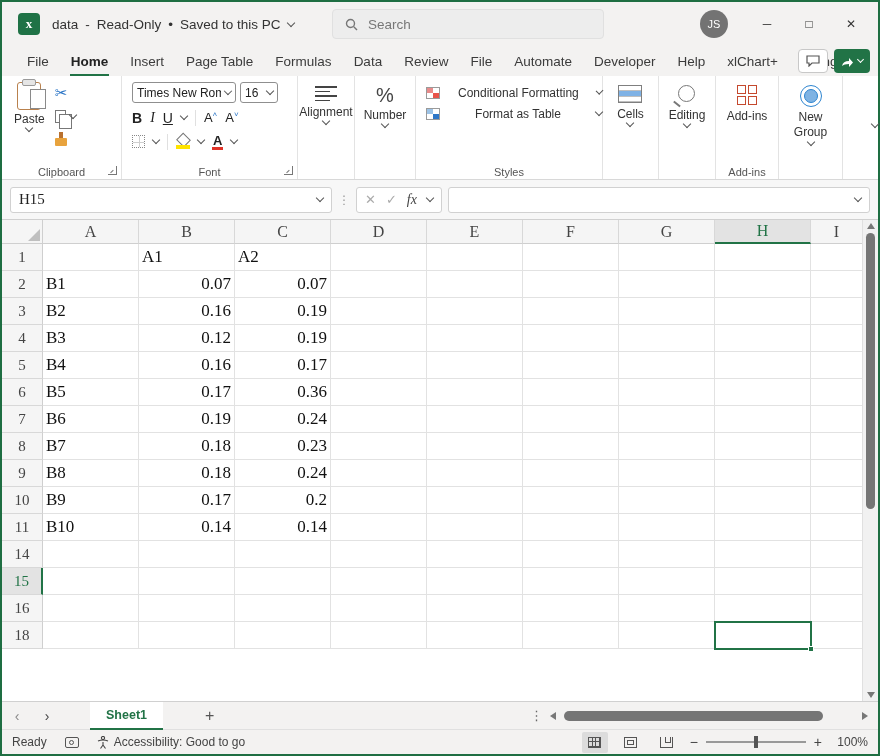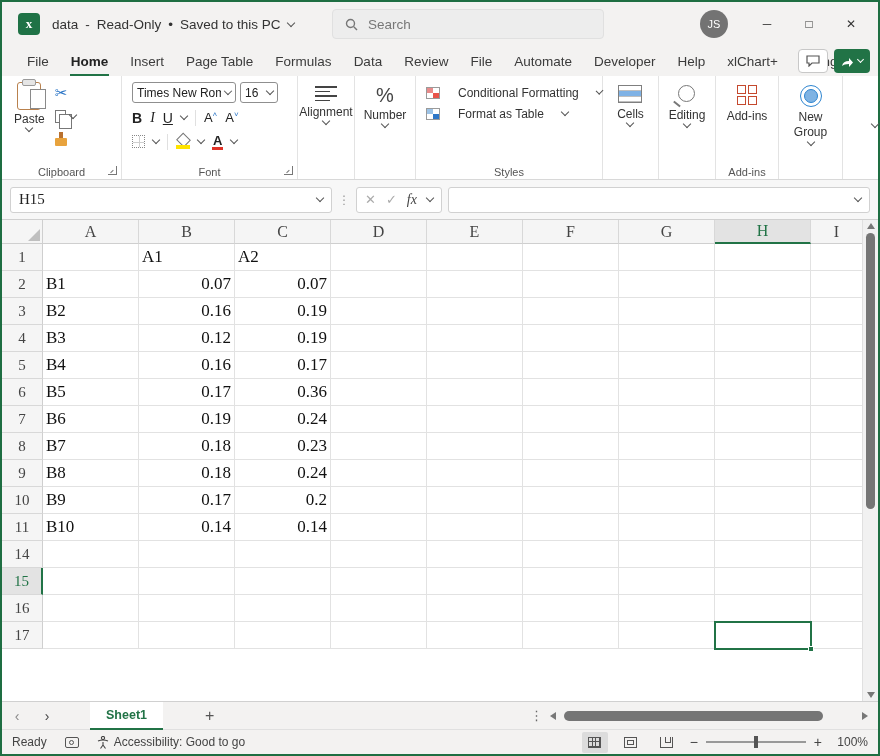--- a/index.html
+++ b/index.html
@@ -65,21 +65,21 @@
   .fill-icon { width:14px; height:14px; position:relative; }
   .fill-icon::before { content:""; position:absolute; top:0; left:2px; width:9px; height:8px; background:#fff; border:1.3px solid #777; transform:rotate(45deg); }
   .fill-icon::after { content:""; position:absolute; bottom:0; left:0; width:14px; height:3.5px; background:#ffe400; }
   .fcolor { font-size:13px; font-weight:bold; color:#222; border-bottom:3.5px solid #e03328; line-height:13px; padding:0 1px; }
   .g-align { width:57px; } .g-number { width:61px; }
   .align-icon { width:22px; display:flex; flex-direction:column; gap:3px; margin-bottom:2px; }
   .align-icon span { height:1.6px; background:#444; }
   .align-icon span:nth-child(2){ width:70%; } .align-icon span:nth-child(4){ width:70%; }
   .pct-icon { font-size:20px; color:#444; line-height:22px; }
   .g-styles { width:187px; padding-left:10px; }
-  .stylerow { display:flex; align-items:center; gap:18px; height:21px; font-size:12px; color:#333; white-space:nowrap; }
+  .stylerow { display:flex; align-items:center; gap:18px; height:21px; font-size:12px; color:#333; white-space:nowrap;justify-content:space-between; }
   .mini-grid { width:14px; height:12px; border:1px solid #9a9a9a; display:grid; grid-template-columns:1fr 1fr; grid-template-rows:1fr 1fr; flex:0 0 14px; }
   .mini-grid i:nth-child(1){ background:#e88b8b; } .mini-grid i:nth-child(2){ background:#fff; }
   .mini-grid i:nth-child(3){ background:#fff; } .mini-grid i:nth-child(4){ background:#e8534a; }
   .mini-grid.table i:nth-child(1){ background:#9dc3e6; } .mini-grid.table i:nth-child(4){ background:#2e77c7; }
   .mini-grid.cellstyle i:nth-child(1){ background:#9dc3e6; } .mini-grid.cellstyle i:nth-child(4){ background:#70ad47; }
   .g-cells { width:56px; } .g-editing { width:57px; }
   .cells-icon { width:24px; height:18px; border:1px solid #7f7f7f; display:grid; grid-template-rows:1fr 1fr 1fr; margin-bottom:2px; }
   .cells-icon i { border-bottom:1px solid #bfbfbf; } .cells-icon i:nth-child(2){ background:#7fb2e5; }
   .mag-icon { width:17px; height:17px; border:1.6px solid #777; border-radius:50%; position:relative; margin-bottom:4px; }
   .mag-icon::after { content:""; position:absolute; left:-6px; bottom:-4px; width:8px; height:1.8px; background:#777; transform:rotate(38deg); }
@@ -570,21 +570,21 @@
             <div class="cell"></div>
             <div class="cell"></div>
             <div class="cell"></div>
             <div class="cell"></div>
             <div class="cell"></div>
             <div class="cell"></div>
             <div class="cell"></div>
             <div class="cell"></div>
           </div>
           <div class="grow">
-            <div class="rowhdr">17</div>
+            <div class="rowhdr">18</div>
             <div class="cell"></div>
             <div class="cell"></div>
             <div class="cell"></div>
             <div class="cell"></div>
             <div class="cell"></div>
             <div class="cell"></div>
             <div class="cell"></div>
             <div class="cell"></div>
             <div class="cell"></div>
           </div>

